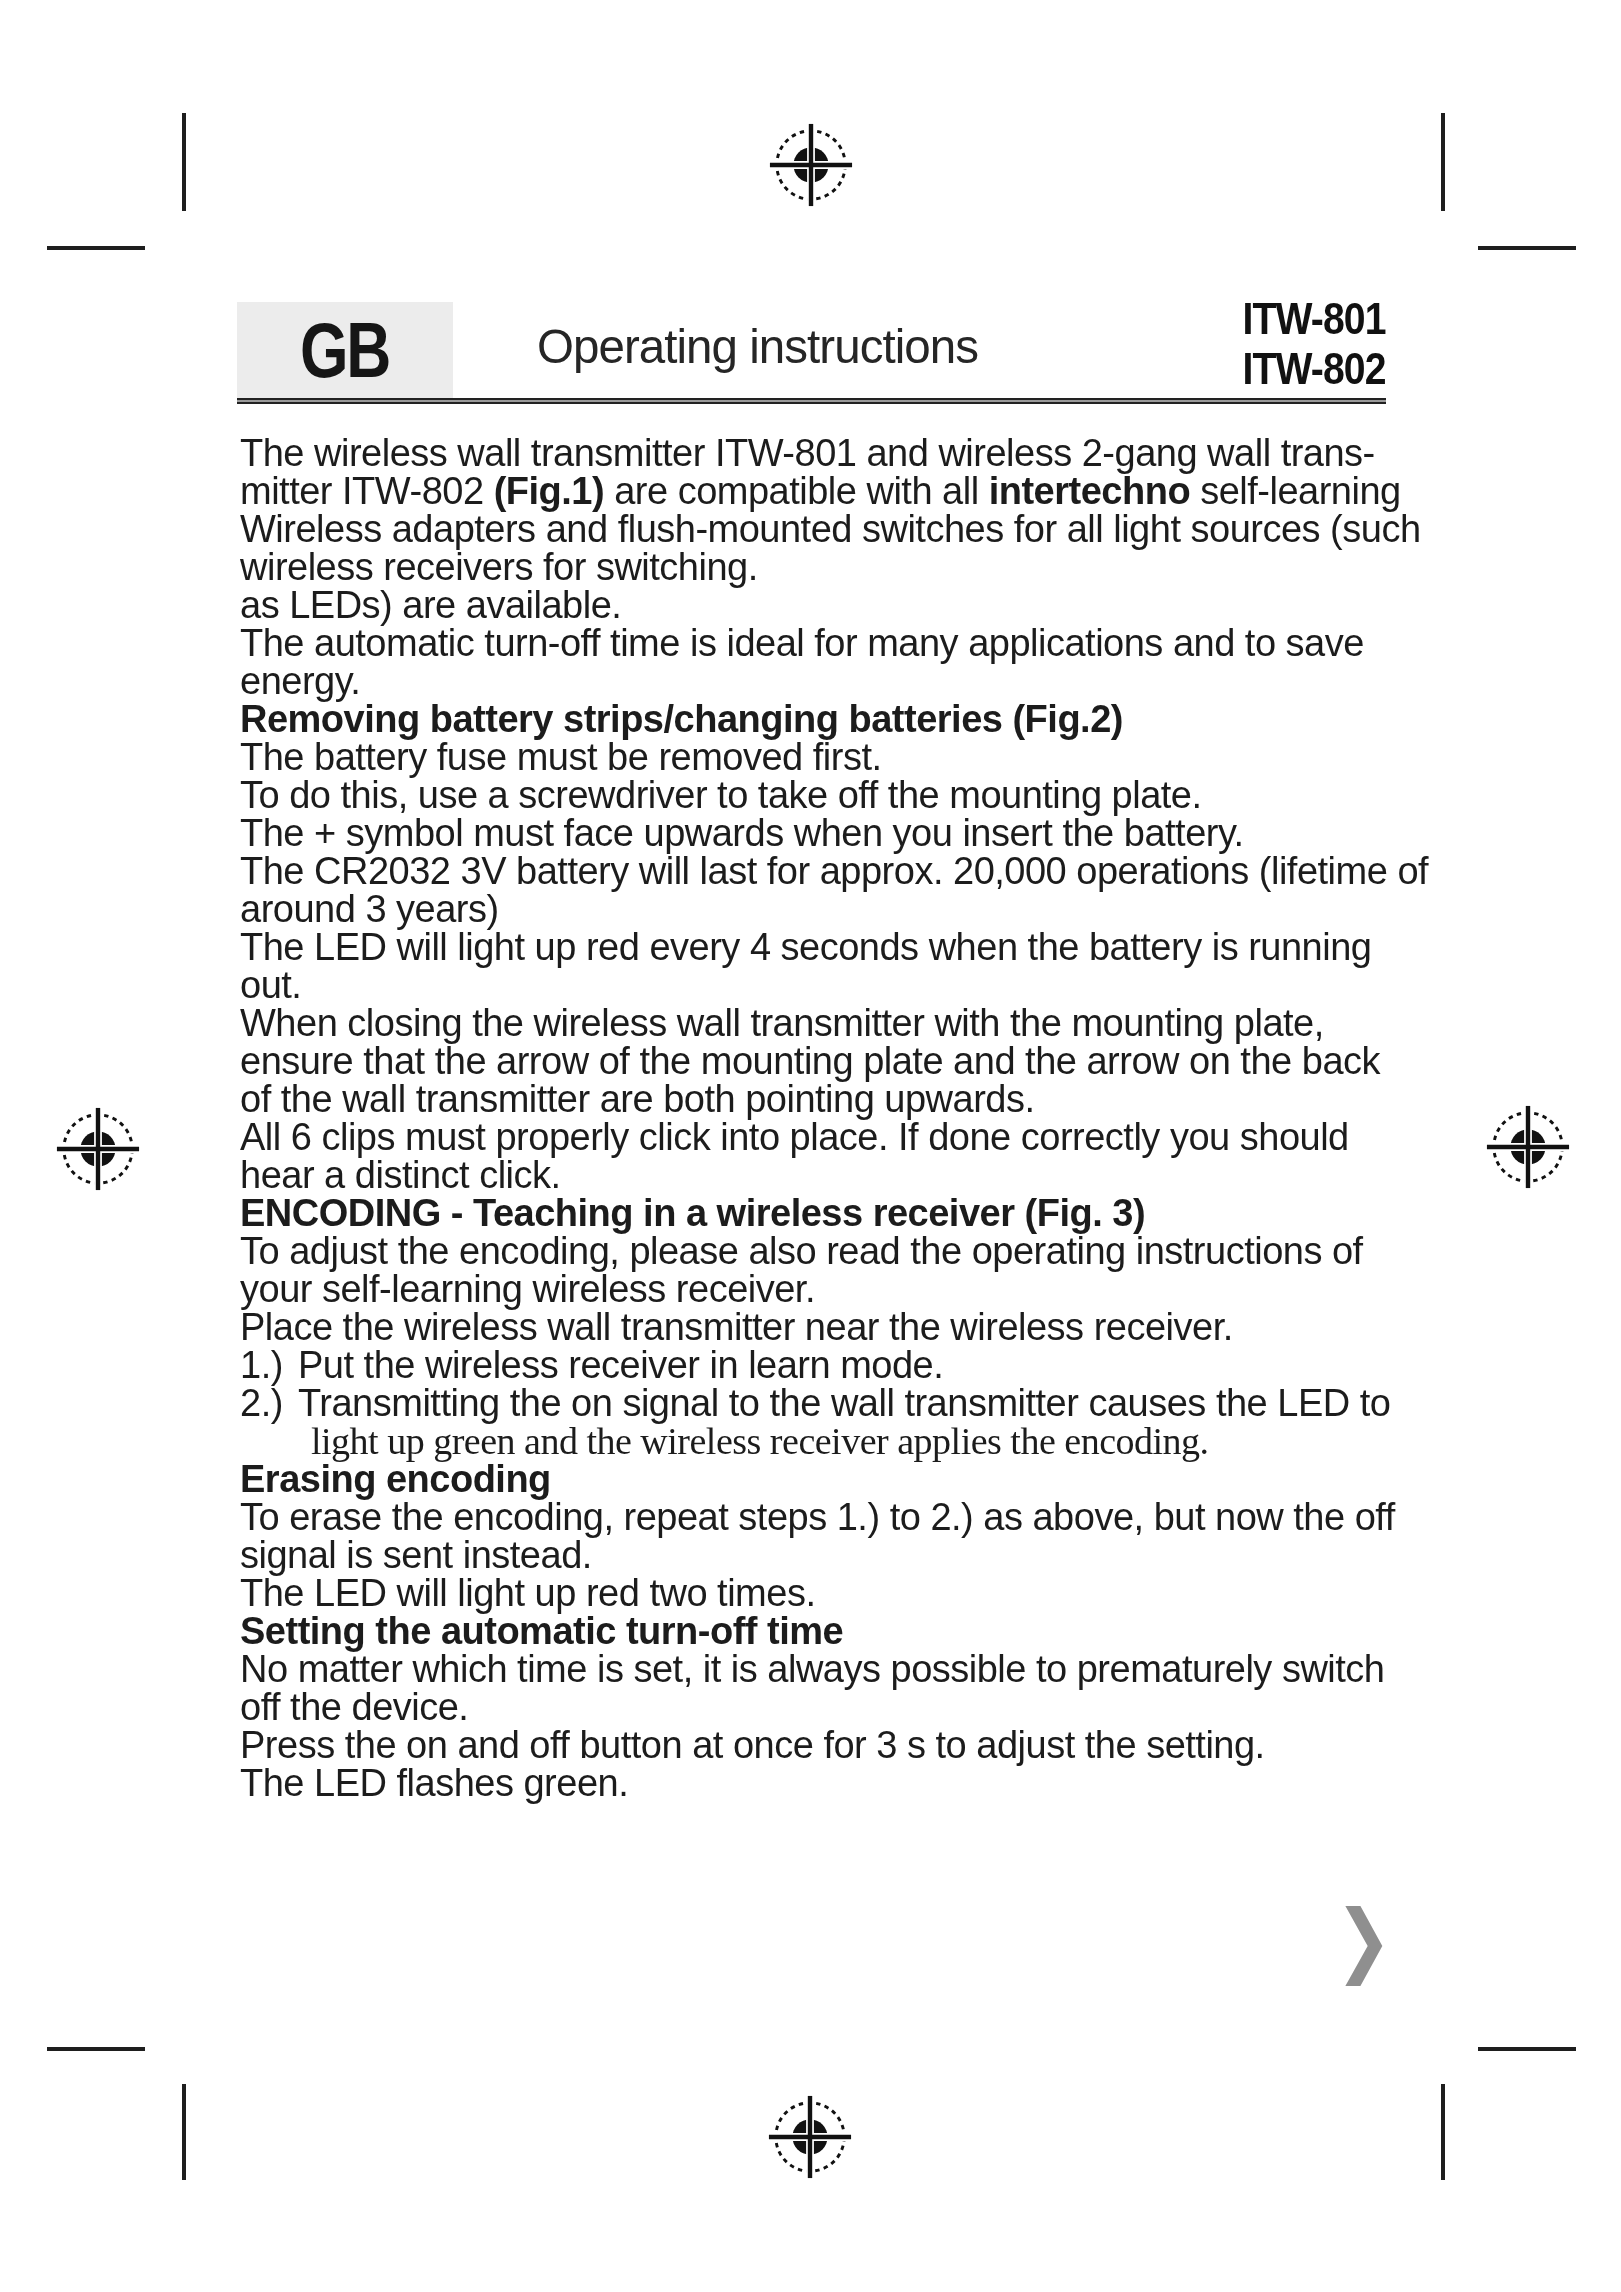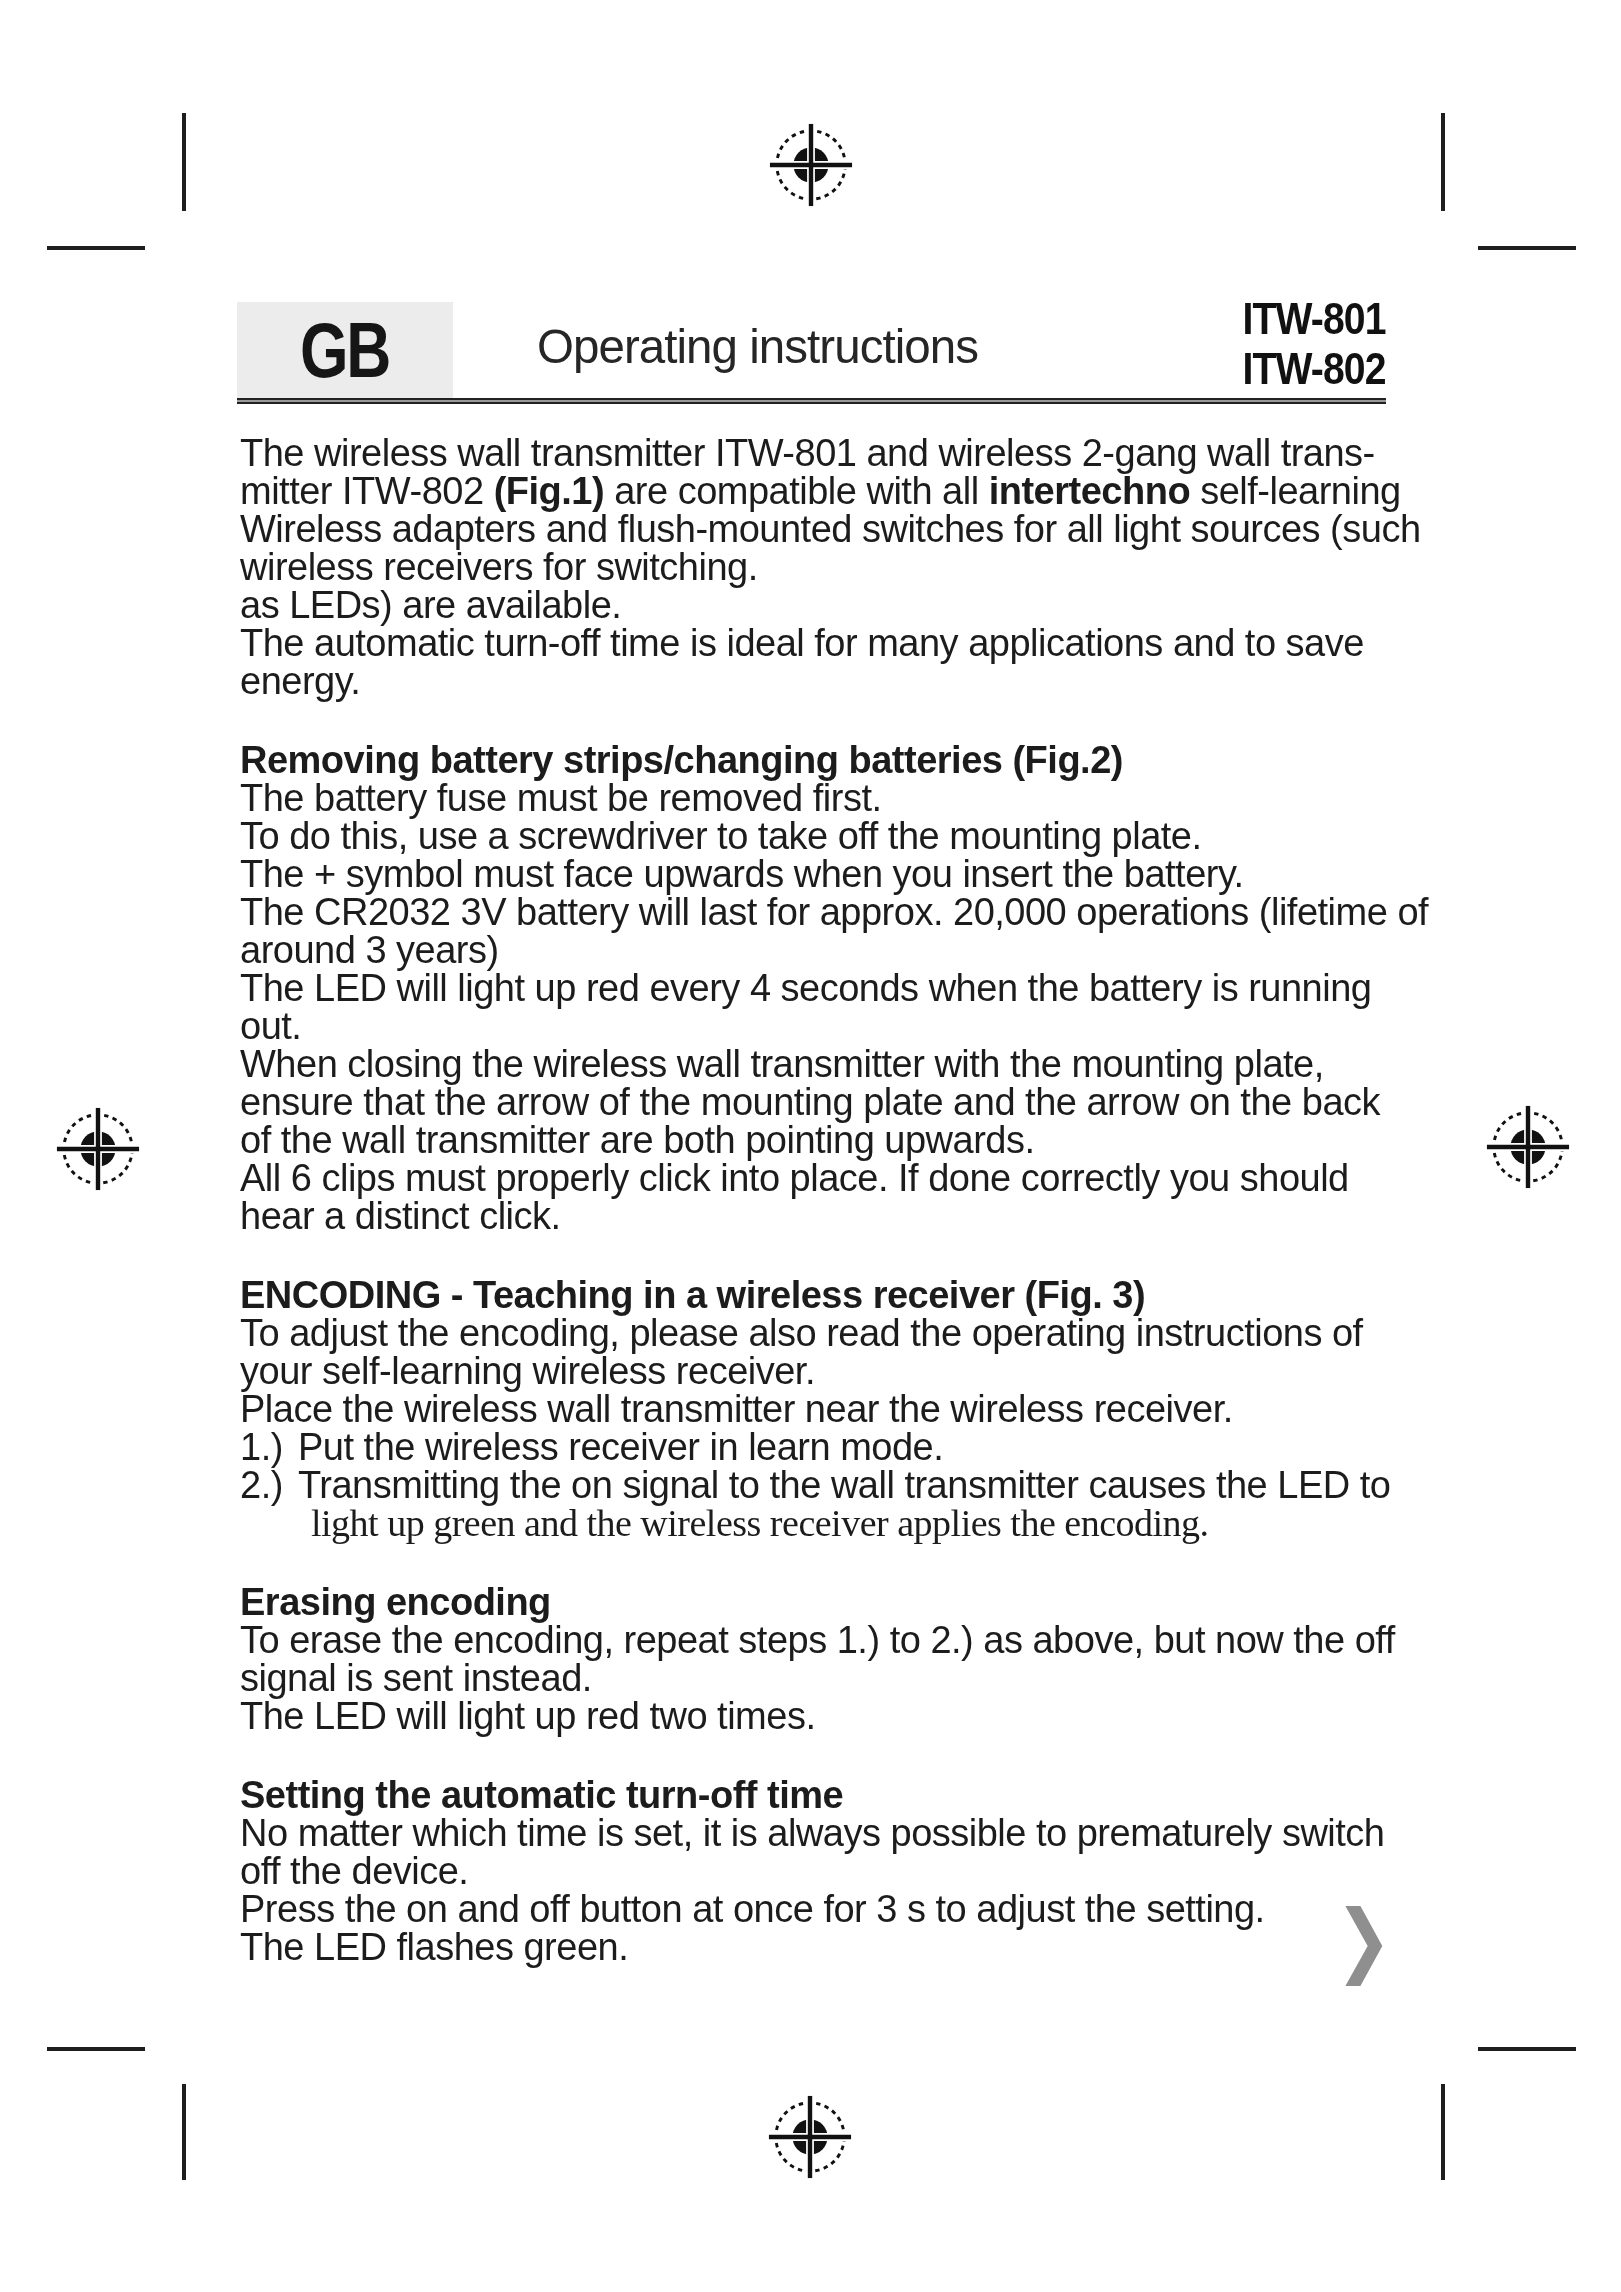--- a/index.html
+++ b/index.html
@@ -36,21 +36,21 @@
           color:#111;white-space:nowrap;}
   .rule{position:absolute;left:237px;top:398px;width:1149px;height:2px;background:#9a9a9a;
           border-top:2px solid #222;border-bottom:2px solid #222;}
 
   
   .content{position:absolute;left:240px;top:434px;width:1235px;font-size:38px;line-height:38px;
           letter-spacing:-0.5px;}
   .line{white-space:nowrap;}
   .h{font-weight:700;}
   .b{font-weight:700;}
-  .section{margin-top:41px;}
+  .section{}
   .li{display:flex;}
   .li .mk{width:58px;flex:none;}
   .cont{padding-left:71px;font-family:Liberation Serif, serif;}
 
   
   .chevron{position:absolute;left:1335px;top:1904px;font-size:80px;line-height:71px;font-weight:700;
           color:#8f8f8f;transform:scaleX(0.85);transform-origin:0 0;}
 </style>
 </head>
 <body>

